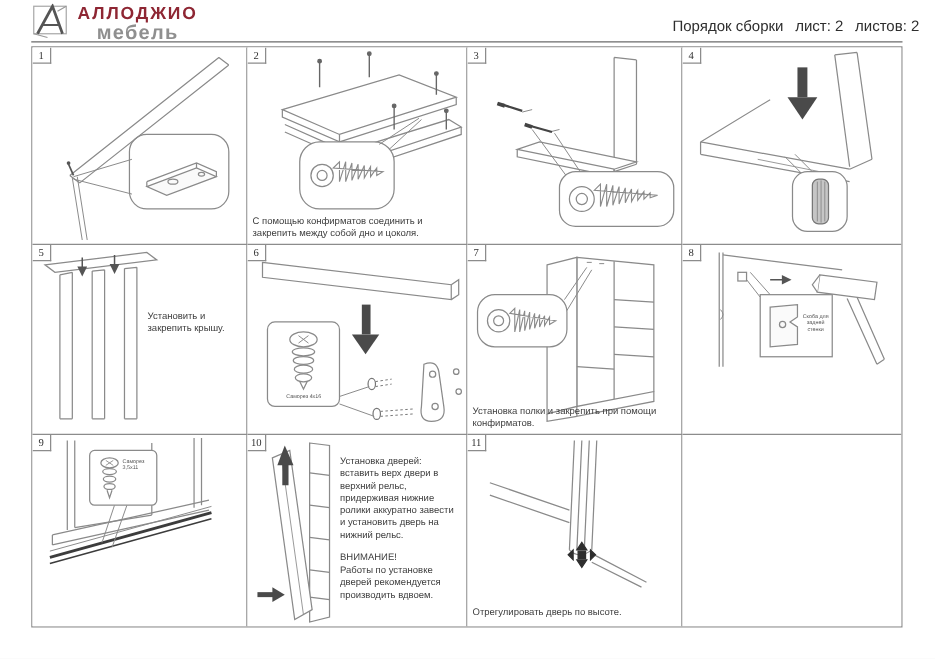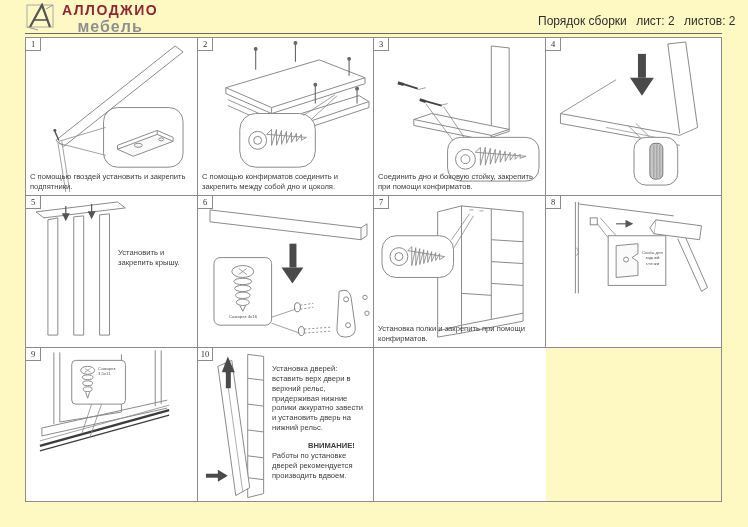--- a/index.html
+++ b/index.html
@@ -1,17 +1,17 @@
 <!DOCTYPE html>
 <html><head>
 <meta charset="utf-8">
 <style>
   * { margin:0; padding:0; box-sizing:border-box; }
   body { background:#e8e8e8; font-family:"Liberation Sans", sans-serif; }
-  .page { position:relative; width:748px; height:527px; background:#fef9c3; overflow:hidden; }
+  .page { position:relative; width:748px; height:527px; background:#ffffff; overflow:hidden; }
 
   
   .hdr { position:absolute; left:0; top:0; width:748px; height:36px; }
   .logo { position:absolute; left:24px; top:3px; display:flex; align-items:flex-start; }
   .logo-text { margin-left:4px; }
   .brand { font-weight:bold; font-size:14px; letter-spacing:1.5px; color:#8e2633; line-height:1.1; }
   .brand-sub { font-weight:bold; font-size:16px; letter-spacing:1px; color:#8f8f8f; text-align:center; line-height:1.1; }
   .title { position:absolute; left:170px; top:5px; font-family:"Liberation Serif", serif; font-size:11.5px; color:#1f1f1f; line-height:1.3; }
   .hdr-right { position:absolute; left:538px; top:14px; font-size:12px; color:#2e2e2e; white-space:nowrap; }
   .hdr-right span { margin-right:6px; }
@@ -24,21 +24,21 @@
   .panel { position:relative; border-right:1px solid #8c8c8c; border-bottom:1px solid #8c8c8c; overflow:hidden; background:#fff; }
   .panel.last-col { border-right:none; }
   .panel.last-row { border-bottom:none; }
   .num { position:absolute; left:0; top:0; width:15px; height:13px; border-right:1px solid #8c8c8c; border-bottom:1px solid #8c8c8c;
          font-family:"Liberation Serif", serif; font-size:8.5px; color:#333; text-align:center; line-height:13px; background:#fff; z-index:3; }
   .cap { position:absolute; font-size:7.6px; line-height:1.3; color:#3d3d3d; z-index:2; }
   .cap-bottom { left:4px; right:4px; bottom:3px; }
   .tinylabel { position:absolute; font-size:4.3px; line-height:1.25; color:#555; z-index:2; text-align:center; }
   .diagram { position:absolute; left:0; top:0; width:100%; height:100%; }
   svg { display:block; }
-  .warn-title { font-weight:bold;margin-left:36px; }
+  .warn-title { font-weight:normal; }
   .txtblock p { margin-bottom:8px; }
 </style>
 </head>
 <body>
 
 <div class="page">
 
   <div class="hdr">
     <div class="logo">
       <svg width="34" height="28" viewBox="0 0 34 28">
@@ -73,21 +73,20 @@
           <path d="M92 112 L132 97 L148 104 L108 119 Z" fill="#fafafa"></path>
           <path d="M92 108 L132 93 L148 100 L148 104 M92 108 L92 112 M132 93 L132 97"></path>
           <ellipse cx="113" cy="108" rx="4" ry="2"></ellipse>
           <ellipse cx="136" cy="102" rx="2.5" ry="1.5"></ellipse>
         </g>
         <g>
           <path d="M29 94 L33 103" stroke="#555" stroke-width="1.4"></path>
           <circle cx="29" cy="93" r="1.5" fill="#555"></circle>
         </g>
       </svg>
-      <div class="cap cap-bottom">С помощью гвоздей установить и закрепить подпятники.</div>
     </div>
 
     <div class="panel">
       <div class="num">2</div>
       <svg class="diagram" viewBox="0 0 176 158">
         <g stroke="#8a8a8a" fill="none" stroke-width="1">
           <path d="M28 50 L122 22 L168 40 L74 70 Z" fill="#ffffff"></path>
           <path d="M28 50 L28 56 L74 76 L74 70 M168 40 L168 46 L74 76"></path>
           <path d="M78 84 L162 58 L172 64 L88 92 Z" fill="#ffffff"></path>
           <path d="M88 92 L88 98 L172 70 L172 64"></path>
@@ -132,21 +131,20 @@
             <path d="M46 62 L52 64" stroke-width="3"></path>
         </g>
         <g stroke="#8a8a8a" fill="none" stroke-width="1">
           <path d="M52 66 L80 104 M70 69 L92 102" stroke-width="0.8"></path>
           <rect x="74" y="100" width="92" height="44" rx="13" fill="#ffffff"></rect>
           <circle cx="92" cy="122" r="10"></circle>
           <circle cx="92" cy="122" r="4.5"></circle>
           <path d="M102 115 L107 110 L107 128 L112 110 L112 128 L117 111 L117 127 L122 112 L122 126 L127 113 L127 125 L132 114 L132 124 L137 115 L137 123 L142 116 L142 122 L147 117 L147 121 L153 119 Z" stroke-width="0.9"></path>
         </g>
       </svg>
-      <div class="cap cap-bottom">Соединить дно и боковую стойку, закрепить при помощи конфирматов.</div>
     </div>
 
     <div class="panel last-col">
       <div class="num">4</div>
       <svg class="diagram" viewBox="0 0 175 158">
         <g stroke="#8a8a8a" fill="none" stroke-width="1">
           <path d="M122 6 L134 96 M140 4 L152 90 M122 6 L140 4"></path>
           <path d="M14 76 L134 98 M14 86 L134 108 M14 76 L14 86"></path>
           <path d="M14 76 L70 42 M134 98 L152 90" stroke-width="0.9"></path>
           <path d="M60 90 L120 102" stroke-width="0.7"></path>
@@ -320,17 +318,36 @@
           <path d="M20 122 L20 134 L30 128 Z"></path>
         </g>
       </svg>
       <div class="cap txtblock" style="left:74px; top:16px; width:96px;">
         <p>Установка дверей: вставить верх двери в верхний рельс, придерживая нижние ролики аккуратно завести и установить дверь на нижний рельс.</p>
         <div class="warn-title">ВНИМАНИЕ!</div>
         <div>Работы по установке дверей рекомендуется производить вдвоем.</div>
       </div>
     </div>
 
+    <div class="panel last-row">
+      <div class="num">11</div>
+      <svg class="diagram" viewBox="0 0 172 153">
+        <g stroke="#8a8a8a" fill="none" stroke-width="1">
+          <path d="M86 4 L82 92 M104 4 L100 92 M92 4 L88 92 M98 4 L94 92"></path>
+          <path d="M82 92 Q90 100 100 92"></path>
+          <path d="M18 38 L82 60 M18 48 L82 70"></path>
+          <path d="M102 96 L144 118 M100 102 L140 122"></path>
+        </g>
+        <g fill="#2e2e2e" stroke="#2e2e2e">
+          <rect x="89" y="93" width="6" height="6"></rect>
+          <path d="M92 86 L88 92 L96 92 Z"></path>
+          <path d="M92 106 L88 100 L96 100 Z"></path>
+          <path d="M85 96 L85 92 L81 96 L85 100 Z"></path>
+          <path d="M99 96 L99 92 L103 96 L99 100 Z"></path>
+        </g>
+      </svg>
+      <div class="cap" style="left:4px; bottom:6px; width:130px;">Отрегулировать дверь по высоте.</div>
+    </div>
 
     <div class="panel last-row last-col"></div>
 
   </div>
 </div>
 
 </body></html>

